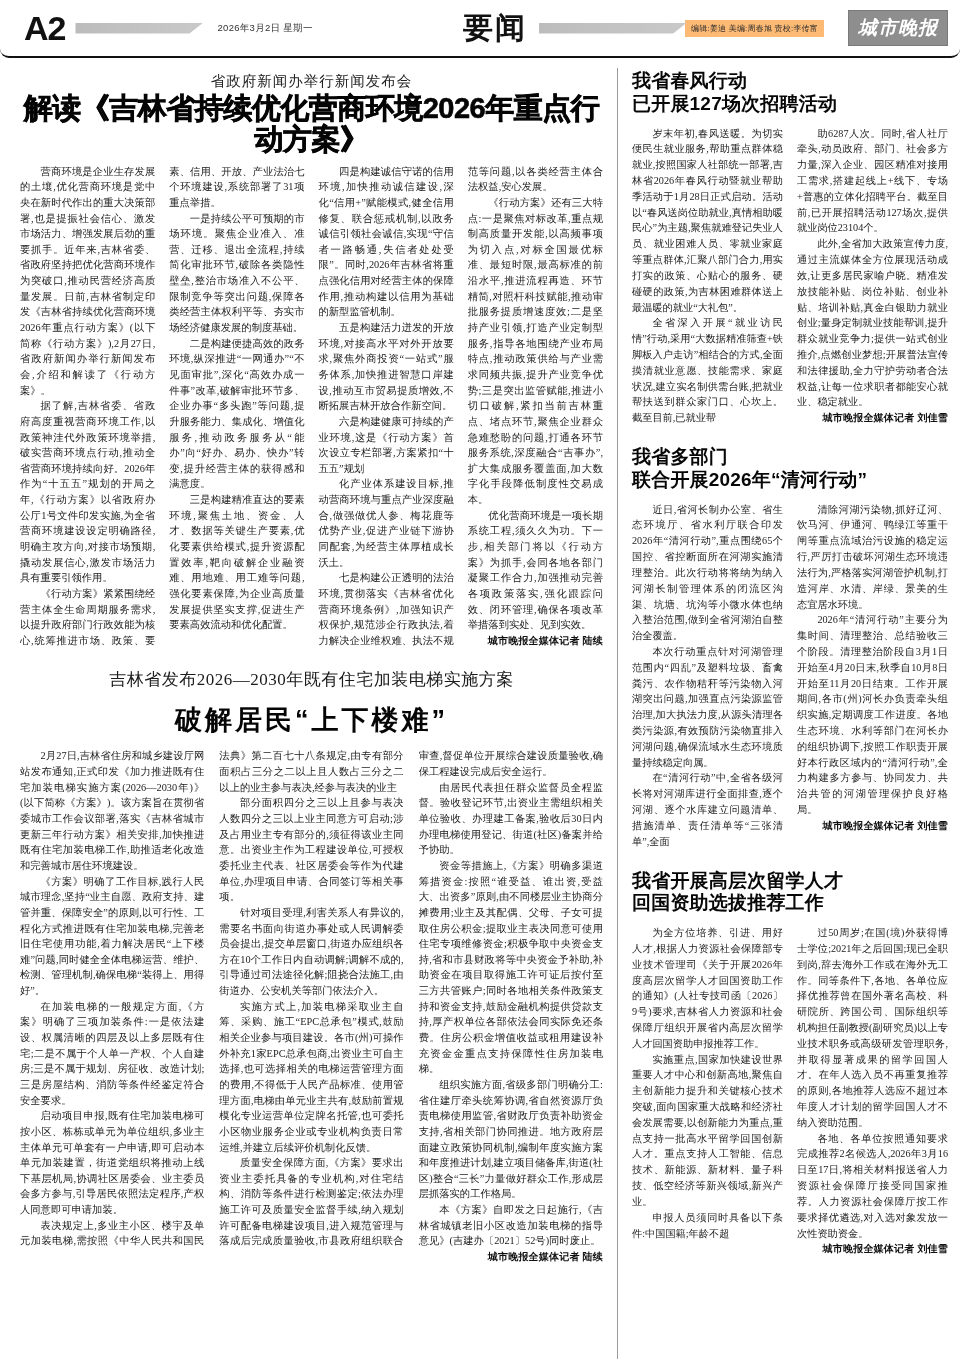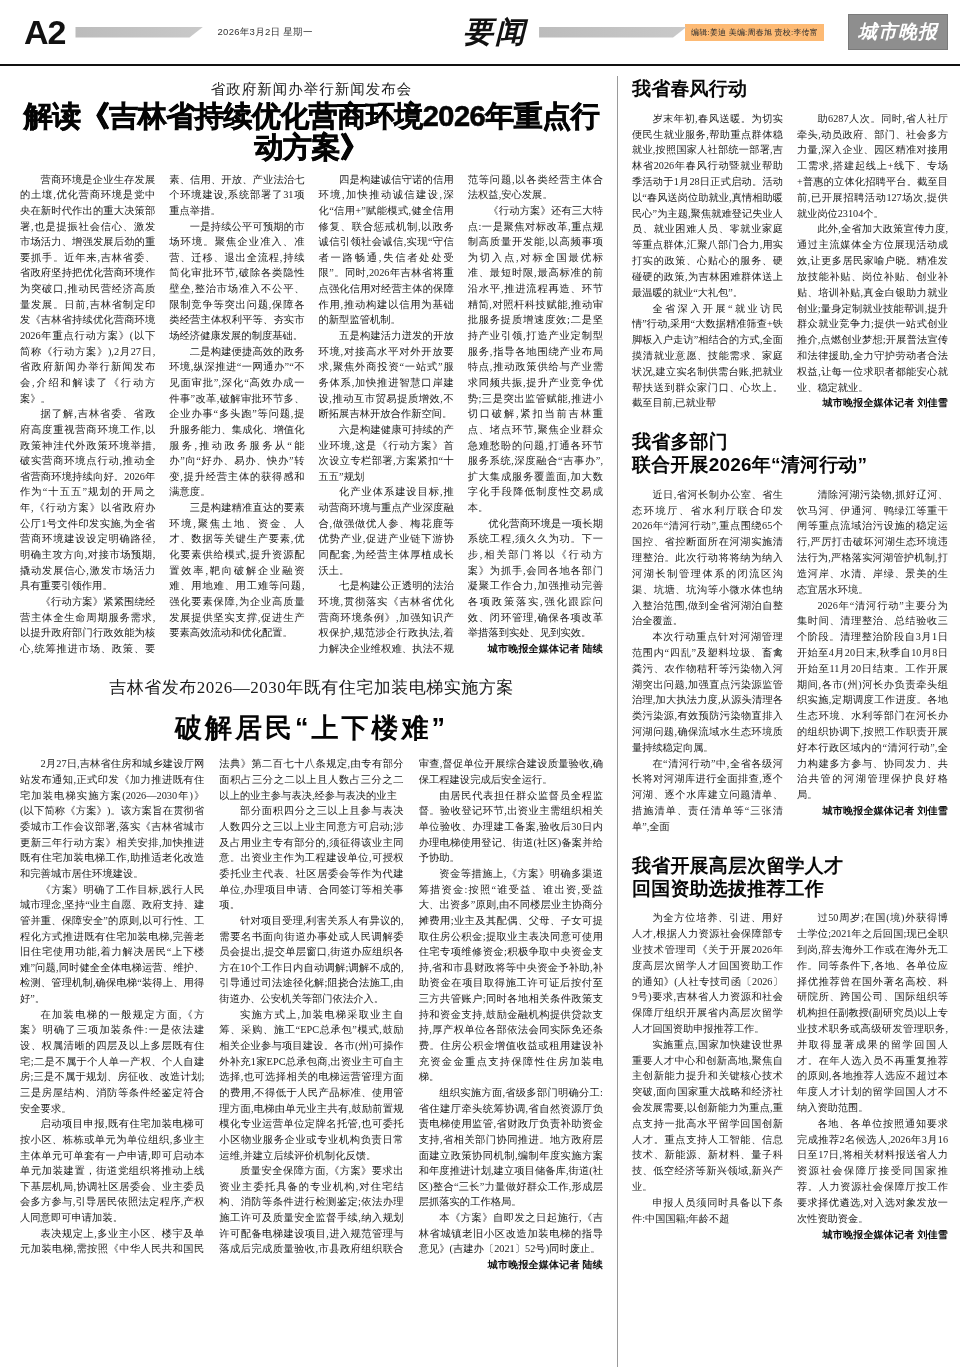--- a/index.html
+++ b/index.html
@@ -15,25 +15,26 @@
   .page {
     position: relative;
     width: 960px;
     height: 1367px;
     padding: 0;
   }
 
   
   .masthead {
     position: relative;
-    height: 66px;
+    height: 58px;
     display: flex;
     align-items: center;
     padding: 0 12px 0 24px;
     border-bottom: 2.5px solid #111;
+    border-radius: 9px;
   }
   .page-num {
     font-family: "Liberation Sans", sans-serif;
     font-weight: bold;
     font-size: 34px;
     letter-spacing: -1px;
     line-height: 1;
     color: #111;
     margin-right: 10px;
   }
@@ -53,21 +54,20 @@
     letter-spacing: .3px;
   }
   .section-title {
     font-family: "Liberation Serif", serif;
     font-weight: bold;
     font-size: 30px;
     letter-spacing: 2px;
     color: #111;
     white-space: nowrap;
     margin: 0 6px;
-    font-style: italic;
   }
   .credits {
     font-family: "Liberation Sans", sans-serif;
     font-size: 8px;
     color: #2b2b2b;
     white-space: nowrap;
     background: #fdba74;
     padding: 3px 6px;
     margin-left: -2px;
     letter-spacing: .2px;
@@ -268,20 +268,21 @@
         </div>
       </div>
 
     </div>
 
     <div class="right-zone">
 
       <div>
         <div class="side-headline">
           <span class="l">我省春风行动</span>
+          <span class="l">已开展127场次招聘活动</span>
         </div>
         <div class="cols2">
           <p>岁末年初,春风送暖。为切实便民生就业服务,帮助重点群体稳就业,按照国家人社部统一部署,吉林省2026年春风行动暨就业帮助季活动于1月28日正式启动。活动以“春风送岗位助就业,真情相助暖民心”为主题,聚焦就难登记失业人员、就业困难人员、零就业家庭等重点群体,汇聚八部门合力,用实打实的政策、心贴心的服务、硬碰硬的政策,为吉林困难群体送上最温暖的就业“大礼包”。</p>
           <p>全省深入开展“就业访民情”行动,采用“大数据精准筛查+铁脚板入户走访”相结合的方式,全面摸清就业意愿、技能需求、家庭状况,建立实名制供需台账,把就业帮扶送到群众家门口、心坎上。截至目前,已就业帮</p>
           <p>助6287人次。同时,省人社厅牵头,动员政府、部门、社会多方力量,深入企业、园区精准对接用工需求,搭建起线上+线下、专场+普惠的立体化招聘平台。截至目前,已开展招聘活动127场次,提供就业岗位23104个。</p>
           <p>此外,全省加大政策宣传力度,通过主流媒体全方位展现活动成效,让更多居民家喻户晓。精准发放技能补贴、岗位补贴、创业补贴、培训补贴,真金白银助力就业创业;量身定制就业技能帮训,提升群众就业竞争力;提供一站式创业推介,点燃创业梦想;开展普法宣传和法律援助,全力守护劳动者合法权益,让每一位求职者都能安心就业、稳定就业。</p>
           <p class="byline">城市晚报全媒体记者 刘佳雪</p>
         </div>
       </div>
 

